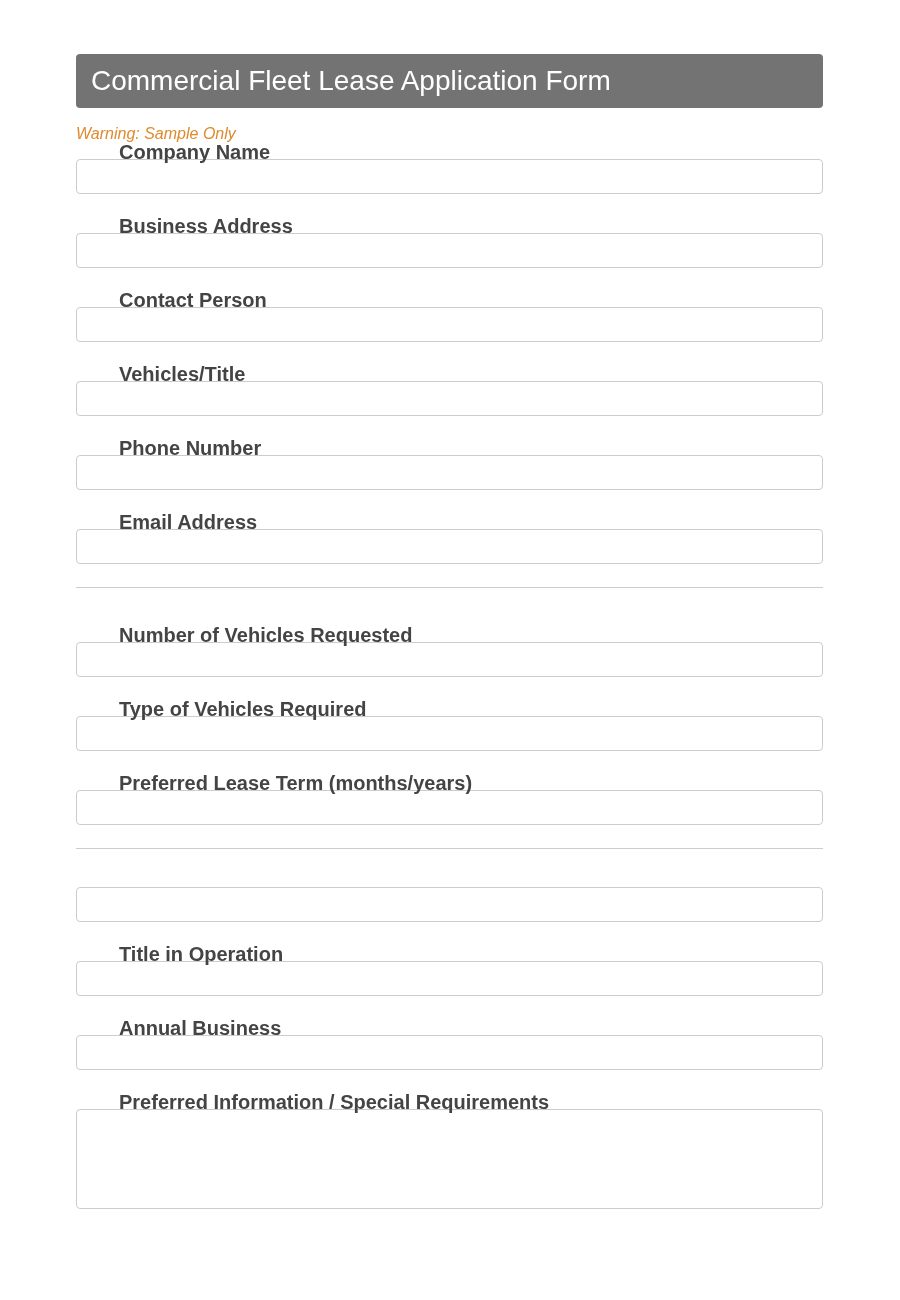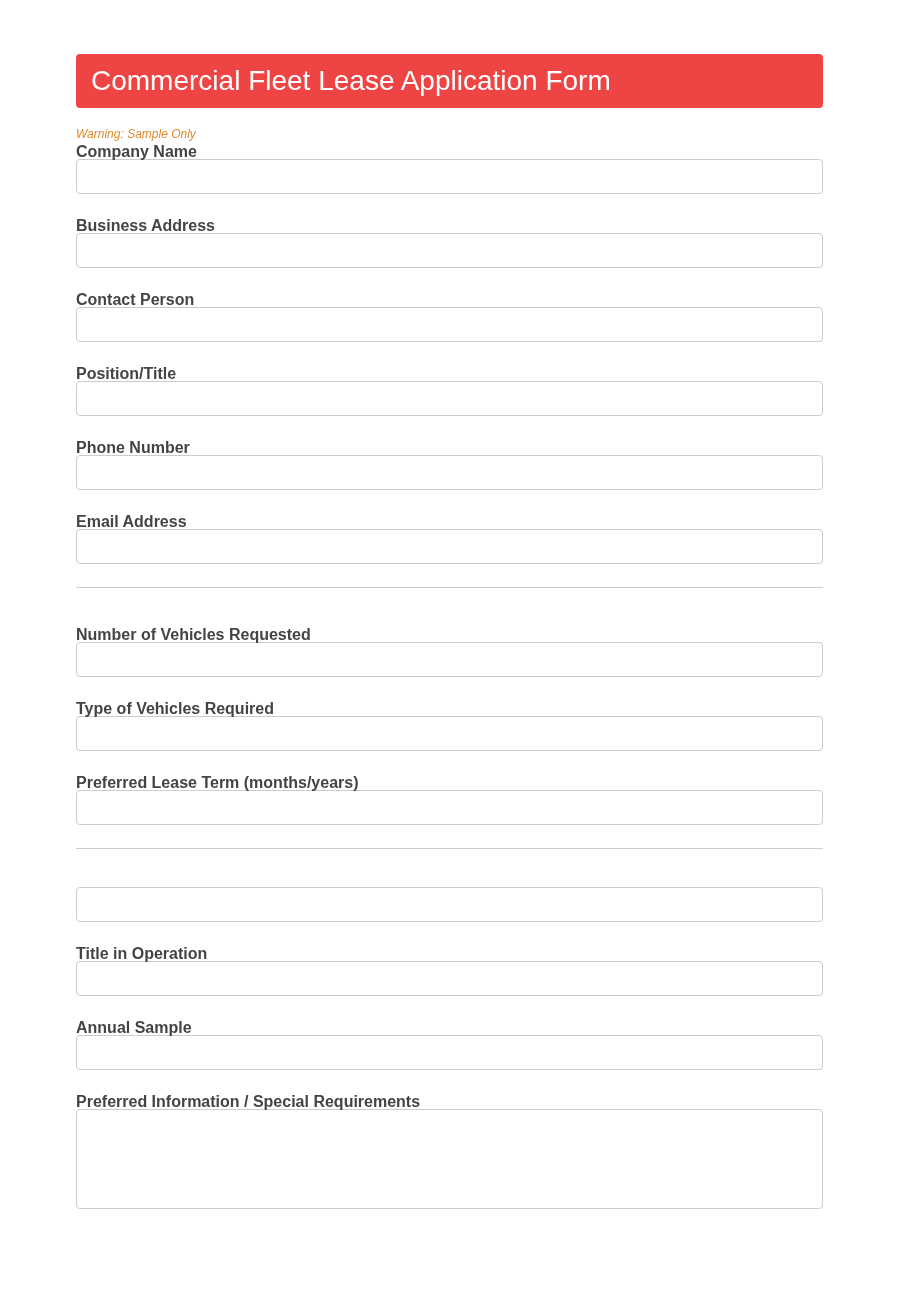--- a/index.html
+++ b/index.html
@@ -1,22 +1,22 @@
 <!DOCTYPE html>
 <html><head>
   <meta charset="utf-8">
   <style>
     html, body { margin: 0; padding: 0; background: #ffffff; }
     body { width: 900px; height: 1300px; overflow: hidden; font-family: "Liberation Sans", sans-serif; color: #444; }
     .container { position: absolute; left: 76px; top: 54px; width: 747px; }
-    .header { background: #ef4444; border-radius: 4px; height: 54px; display: flex; align-items: center; padding-left: 15px; box-sizing: border-box; }
+    .header { background: #737373; border-radius: 4px; height: 54px; display: flex; align-items: center; padding-left: 15px; box-sizing: border-box; }
     .header h1 { margin: 0; color: #ffffff; font-weight: normal; font-size: 28px; font-family: "Liberation Sans", sans-serif; }
-    .warning { margin-top: 17px; font-style: italic; color: #e08a2e; font-size: 12px; line-height: 18px; }
+    .warning { margin-top: 17px; font-style: italic; color: #e08a2e; font-size: 16px; line-height: 18px; }
     .field { margin-bottom: 23px; }
-    .field label { display: block; font-weight: bold; font-size: 16px; line-height: 18px; color: #444; margin-bottom: 0px; }
+    .field label { display: block; font-weight: bold; font-size: 20px; line-height: 18px; color: #444; margin-bottom: 0px; margin-left: 43px; }
     .field input, .field textarea { display: block; width: 747px; height: 35px; box-sizing: border-box; border: 1px solid #ccc; border-radius: 4px; margin-top: -2px; background: #fff; font-family: "Liberation Sans", sans-serif; font-size: 14px; padding: 6px 10px; }
     .field input { margin-top: 15px; }
     .field label + input { margin-top: -2px; }
     .field textarea { height: 100px; resize: none; }
     hr.divider { border: none; border-top: 1px solid #ccc; margin: 8px 0 38px 0; height: 0; }
   </style>
 </head>
 <body>
 
 <div class="container">
@@ -32,21 +32,21 @@
     </div>
     <div class="field">
       <label>Business Address</label>
       <input type="text" value="" style="">
     </div>
     <div class="field">
       <label>Contact Person</label>
       <input type="text" value="" style="">
     </div>
     <div class="field">
-      <label>Position/Title</label>
+      <label>Vehicles/Title</label>
       <input type="text" value="" style="">
     </div>
     <div class="field">
       <label>Phone Number</label>
       <input type="text" value="" style="">
     </div>
     <div class="field">
       <label>Email Address</label>
       <input type="text" value="" style="">
     </div>
@@ -73,21 +73,21 @@
 
   <div>
     <div class="field">
       <input type="text" value="" style="">
     </div>
     <div class="field">
       <label>Title in Operation</label>
       <input type="text" value="" style="">
     </div>
     <div class="field">
-      <label>Annual Sample</label>
+      <label>Annual Business</label>
       <input type="text" value="" style="">
     </div>
     <div class="field">
       <label>Preferred Information / Special Requirements</label>
       <textarea style=""></textarea>
     </div>
   </div>
 </div>
 
 </body></html>

